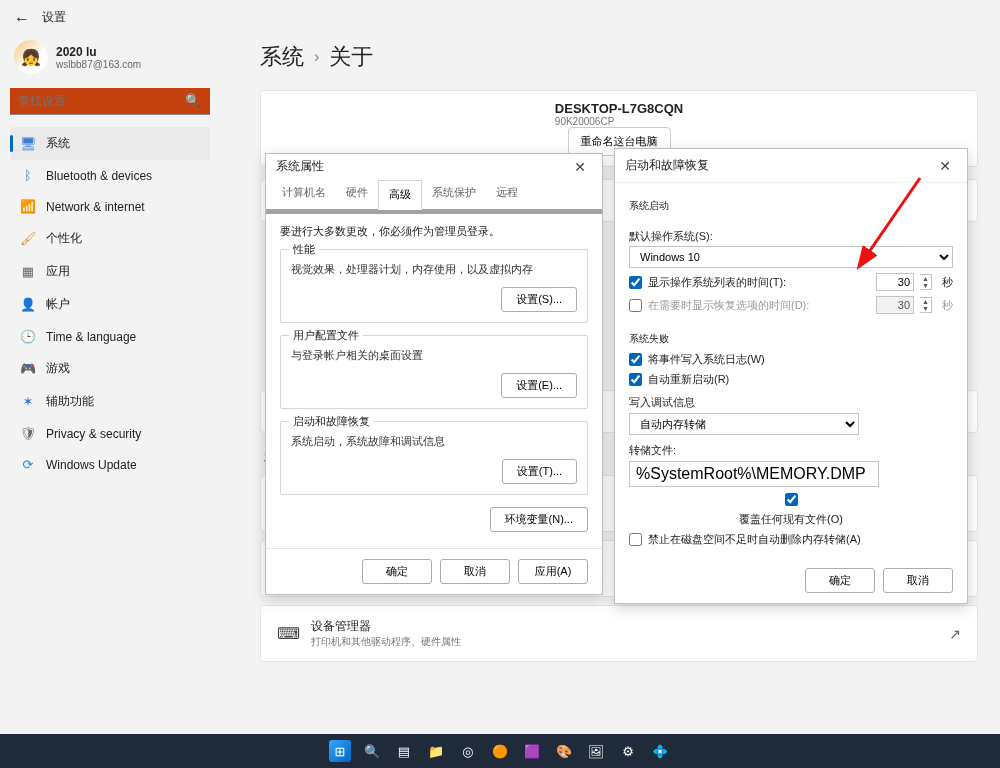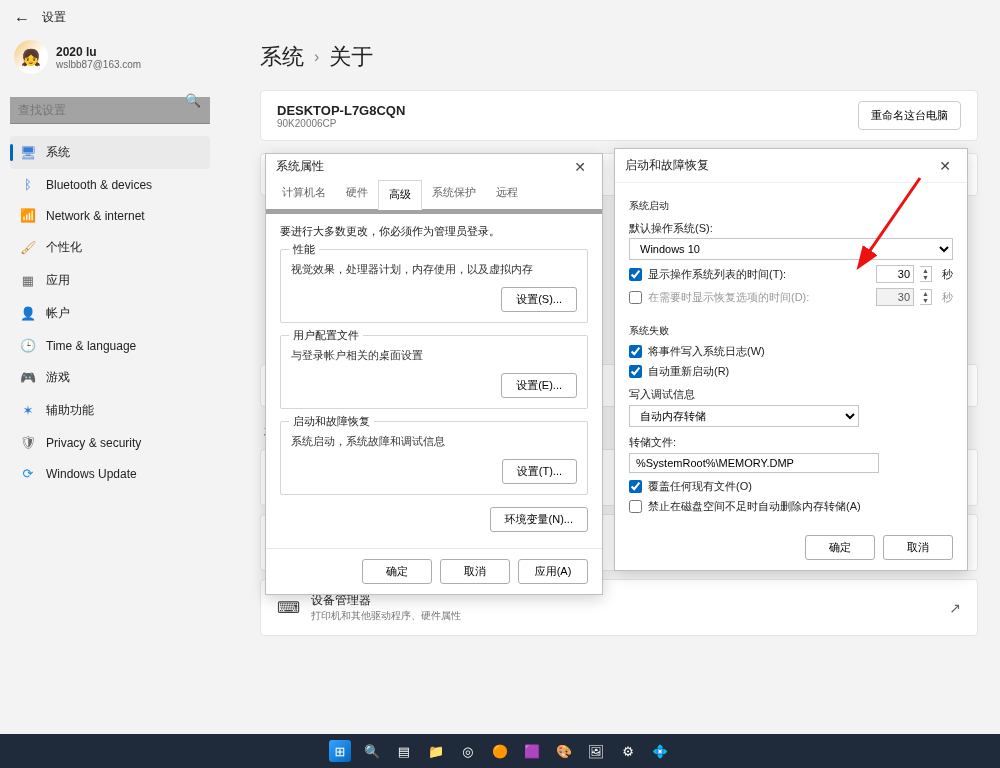--- a/index.html
+++ b/index.html
@@ -10,33 +10,33 @@
 .top-title { font-size:12px; }
 
 .main { display:flex; }
 .sidebar { width:220px; padding:0 10px; }
 .user-row { display:flex; align-items:center; gap:8px; padding:6px 4px 14px; }
 .avatar { width:34px; height:34px; border-radius:50%; background:linear-gradient(135deg,#f3c77b,#fff 60%); display:flex; align-items:center; justify-content:center; font-size:16px; }
 .user-name { font-weight:600; font-size:12px; }
 .user-email { font-size:10px; color:#666; }
 
 .search-box { position:relative; margin-bottom:12px; }
-.search-box input { width:100%; padding:6px 28px 6px 8px; border:none; border-bottom:1px solid #888; background:#a3a3a3; font-size:12px; outline:none;margin-top:9px; }
+.search-box input { width:100%; padding:6px 28px 6px 8px; border:none; border-bottom:1px solid #888; background:#c2410c; font-size:12px; outline:none; }
 .search-box .sicon { position:absolute; right:8px; top:5px; font-size:13px; color:#555; }
 
 .nav-item { display:flex; align-items:center; gap:10px; padding:8px 10px; border-radius:4px; cursor:pointer; font-size:12px; color:#222; }
 .nav-item.active { background:#eaeaea; position:relative; }
 .nav-item.active::before { content:""; position:absolute; left:0; top:8px; bottom:8px; width:3px; background:#0067c0; border-radius:2px; }
 .nav-icon { width:16px; text-align:center; font-size:13px; }
 
 .content { flex:1; padding:8px 22px 0 40px; }
 .breadcrumb { font-size:22px; margin-bottom:18px; display:flex; gap:10px; align-items:center; }
 .bc-sep { color:#888; font-size:16px; }
 
-.device-card { background:#fff; border:1px solid #e4e4e4; border-radius:4px; padding:10px 16px; display:flex; justify-content:space-between; align-items:center; margin-bottom:12px; }
+.device-card { background:#fff; border:1px solid #e4e4e4; border-radius:4px; padding:10px 16px; display:flex; justify-content:space-between; align-items:center; margin-bottom:12px;flex-direction:column; }
 .dev-name { font-size:13px; font-weight:600; }
 .dev-model { font-size:10px; color:#777; }
 .rename-btn { background:#fff; border:1px solid #ccc; border-radius:4px; padding:6px 12px; font-size:11px; cursor:pointer; }
 
 .section-header { background:#fff; border:1px solid #e4e4e4; border-radius:4px; padding:12px 16px; font-size:12px; display:flex; justify-content:space-between; align-items:center; margin-top:10px; }
 .section-header .chev { color:#666; }
 
 .hz-stub { font-size:11px; color:#555; padding:6px 0 0 6px; }
 
 .related { font-size:13px; margin:16px 0 8px 4px; }
@@ -67,21 +67,21 @@
 .sr-title { padding:8px 10px; font-size:12px; display:flex; justify-content:space-between; align-items:center; border-bottom:1px solid #eee; }
 .sr-body { padding:10px 14px 6px; font-size:11px; }
 .sr-group-label { font-size:10px; margin:6px 0 6px; }
 .sr-row { display:flex; align-items:center; gap:6px; margin:5px 0; }
 .sr-row label { font-size:11px; }
 .sr-select { width:100%; border:1px solid #c4c4c4; padding:3px 6px; font-size:11px; background:#fff; }
 .sr-num { width:38px; border:1px solid #c4c4c4; padding:2px 3px; font-size:11px; text-align:right; }
 .spinner { display:inline-flex; flex-direction:column; border:1px solid #c4c4c4; border-left:none; }
 .spinner span { font-size:7px; line-height:7px; padding:0 2px; cursor:pointer; color:#555; }
 .unit { font-size:11px; margin-left:4px; }
-.sr-text { width:100%; border:1px solid #c4c4c4; padding:3px 6px; font-size:11px; }
+.sr-text { width:100%; border:1px solid #c4c4c4; padding:3px 6px; font-size:16px; }
 .sr-bottom { display:flex; justify-content:flex-end; gap:8px; padding:10px 14px; }
 
 .chk { width:13px; height:13px; accent-color:#0067c0; }
 .disabled { color:#9a9a9a; }
 .disabled input { background:#f2f2f2; }
 
 
 .arrow { position:absolute; left:850px; top:170px; pointer-events:none; }
 
 
@@ -254,21 +254,21 @@
   </div>
 </div>
 
 <div class="startrec">
   <div class="sr-title">
     <span>启动和故障恢复</span>
     <span class="sp-close">✕</span>
   </div>
   <div class="sr-body">
     <div class="sr-group-label">系统启动</div>
-    <div style="margin:8px 0 2px;">默认操作系统(S):</div>
+    <div style="margin:16px 0 2px;">默认操作系统(S):</div>
     <select class="sr-select">
       <option>Windows 10</option>
     </select>
 
     <div class="sr-row">
       <input type="checkbox" class="chk" checked="" style="">
       <label style="flex:1">显示操作系统列表的时间(T):</label>
       <input class="sr-num" value="30" style="">
       <div class="spinner">
           <span>▲</span>
@@ -299,21 +299,21 @@
     </div>
 
     <div style="margin:8px 0 3px;">写入调试信息</div>
     <select class="sr-select" style="width:230px;">
       <option>自动内存转储</option>
     </select>
 
     <div style="margin:8px 0 3px;">转储文件:</div>
     <input class="sr-text" style="width: 250px;" value="%SystemRoot%\MEMORY.DMP">
 
-    <div class="sr-row" style="margin-top:6px;">
+    <div class="sr-row" style="margin-top:6px;flex-direction:column;">
       <input type="checkbox" class="chk" checked="" style="">
       <label>覆盖任何现有文件(O)</label>
     </div>
     <div class="sr-row">
       <input type="checkbox" class="chk" style="">
       <label>禁止在磁盘空间不足时自动删除内存转储(A)</label>
     </div>
   </div>
   <div class="sr-bottom">
     <button class="win-btn">确定</button>

